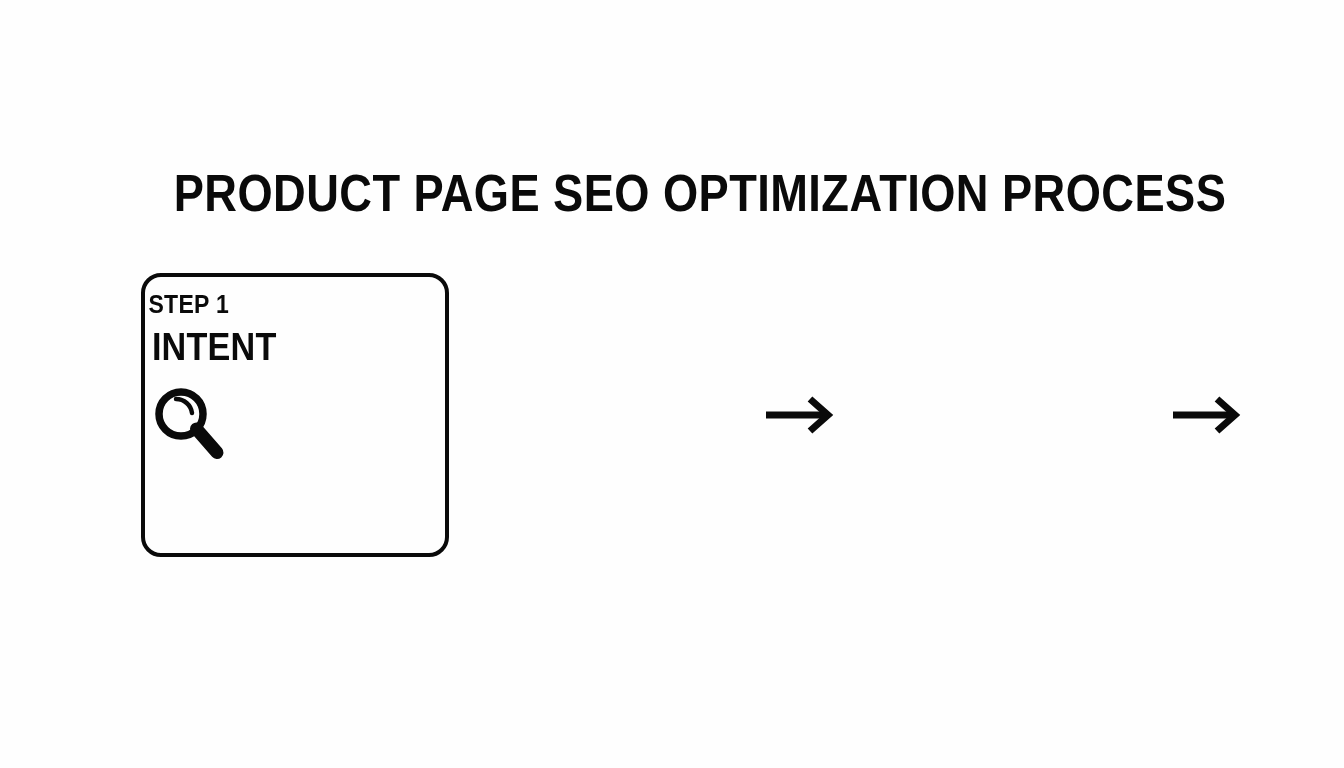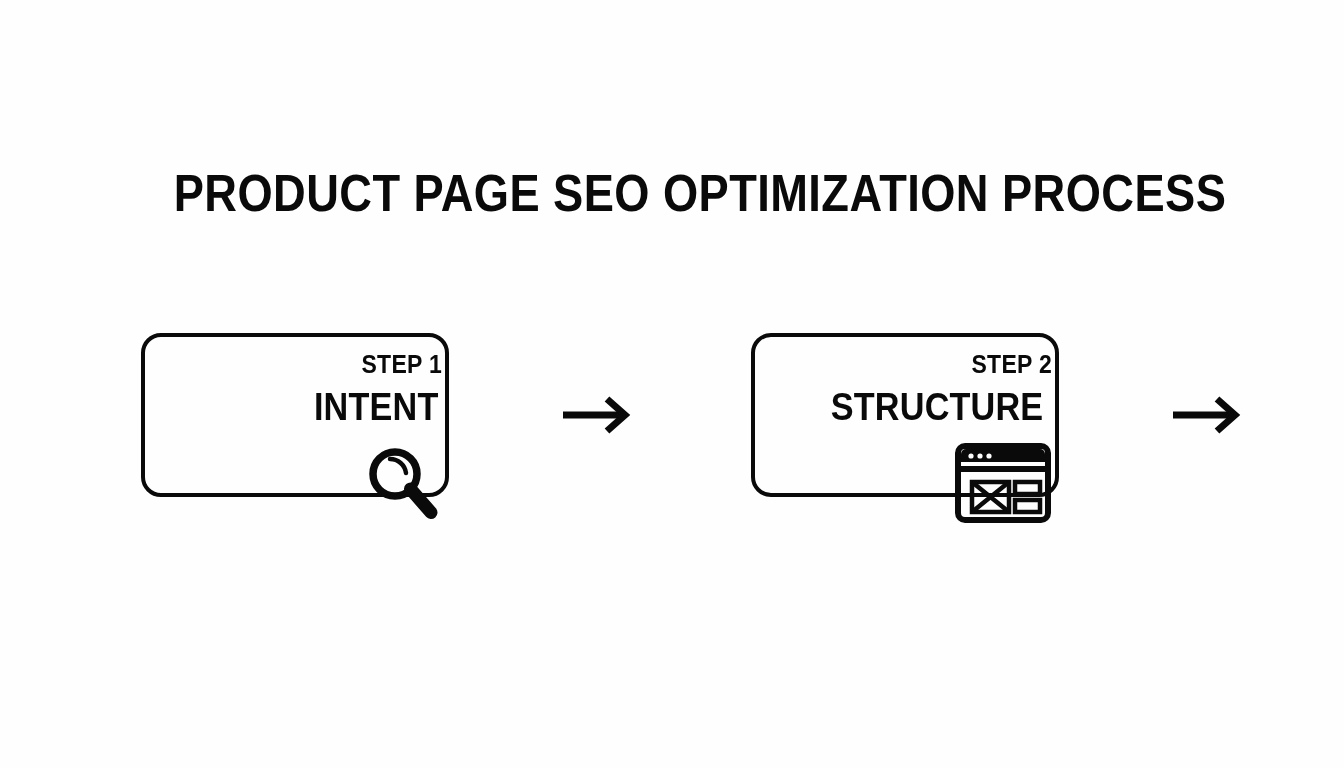--- a/index.html
+++ b/index.html
@@ -48,27 +48,27 @@
     height: 220px;
     display: flex;
     flex-direction: row;
     align-items: center;
     justify-content: space-between;
   }
 
   .card {
     box-sizing: border-box;
     width: 308px;
-    height: 164px;
+    height: 284px;
     border: 4.5px solid #0a0a0a;
     border-radius: 20px;
     background: #fefefe;
     display: flex;
     flex-direction: column;
-    align-items: flex-end;
+    align-items: flex-start;
     padding-top: 12px;
   }
 
   .card-step {
     font-family: "Liberation Sans Narrow", "Liberation Sans", sans-serif;
     font-size: 25px;
     line-height: 30px;
     font-weight: 700;
     letter-spacing: 0.3px;
     transform: scaleX(0.92);
@@ -124,43 +124,20 @@
       </div>
     </div>
 
     <div class="arrow">
       <svg width="86" height="40" viewBox="0 0 86 40" aria-hidden="true">
         <path d="M6 20 L66 20" fill="none" stroke="#0a0a0a" stroke-width="7" stroke-linecap="butt"></path>
         <path d="M50 4 L68 20 L50 36" fill="none" stroke="#0a0a0a" stroke-width="7" stroke-linecap="butt" stroke-linejoin="miter"></path>
       </svg>
     </div>
 
-    <div class="card">
-      <div class="card-step">STEP 2</div>
-      <div class="card-label">STRUCTURE</div>
-      <div class="card-icon">
-        <svg width="104" height="90" viewBox="0 0 104 90" aria-hidden="true">
-
-          <rect x="7" y="8" width="90" height="74" rx="7" ry="7" fill="none" stroke="#0a0a0a" stroke-width="6"></rect>
-
-          <path d="M10 16 a5 5 0 0 1 5 -5 h74 a5 5 0 0 1 5 5 v8 h-84 z" fill="#0a0a0a"></path>
-          <circle cx="20" cy="18" r="2.6" fill="#fefefe"></circle>
-          <circle cx="29" cy="18" r="2.6" fill="#fefefe"></circle>
-          <circle cx="38" cy="18" r="2.6" fill="#fefefe"></circle>
-
-          <rect x="10" y="28" width="84" height="6" fill="#0a0a0a"></rect>
-
-          <rect x="21" y="44" width="37" height="30" fill="none" stroke="#0a0a0a" stroke-width="4.5"></rect>
-          <path d="M21 44 L58 74 M58 44 L21 74" fill="none" stroke="#0a0a0a" stroke-width="4.5"></path>
-
-          <rect x="64" y="44" width="25" height="12" fill="none" stroke="#0a0a0a" stroke-width="4.5"></rect>
-          <rect x="64" y="62" width="25" height="12" fill="none" stroke="#0a0a0a" stroke-width="4.5"></rect>
-        </svg>
-      </div>
-    </div>
 
     <div class="arrow">
       <svg width="86" height="40" viewBox="0 0 86 40" aria-hidden="true">
         <path d="M6 20 L66 20" fill="none" stroke="#0a0a0a" stroke-width="7" stroke-linecap="butt"></path>
         <path d="M50 4 L68 20 L50 36" fill="none" stroke="#0a0a0a" stroke-width="7" stroke-linecap="butt" stroke-linejoin="miter"></path>
       </svg>
     </div>
 
 
   </div>

